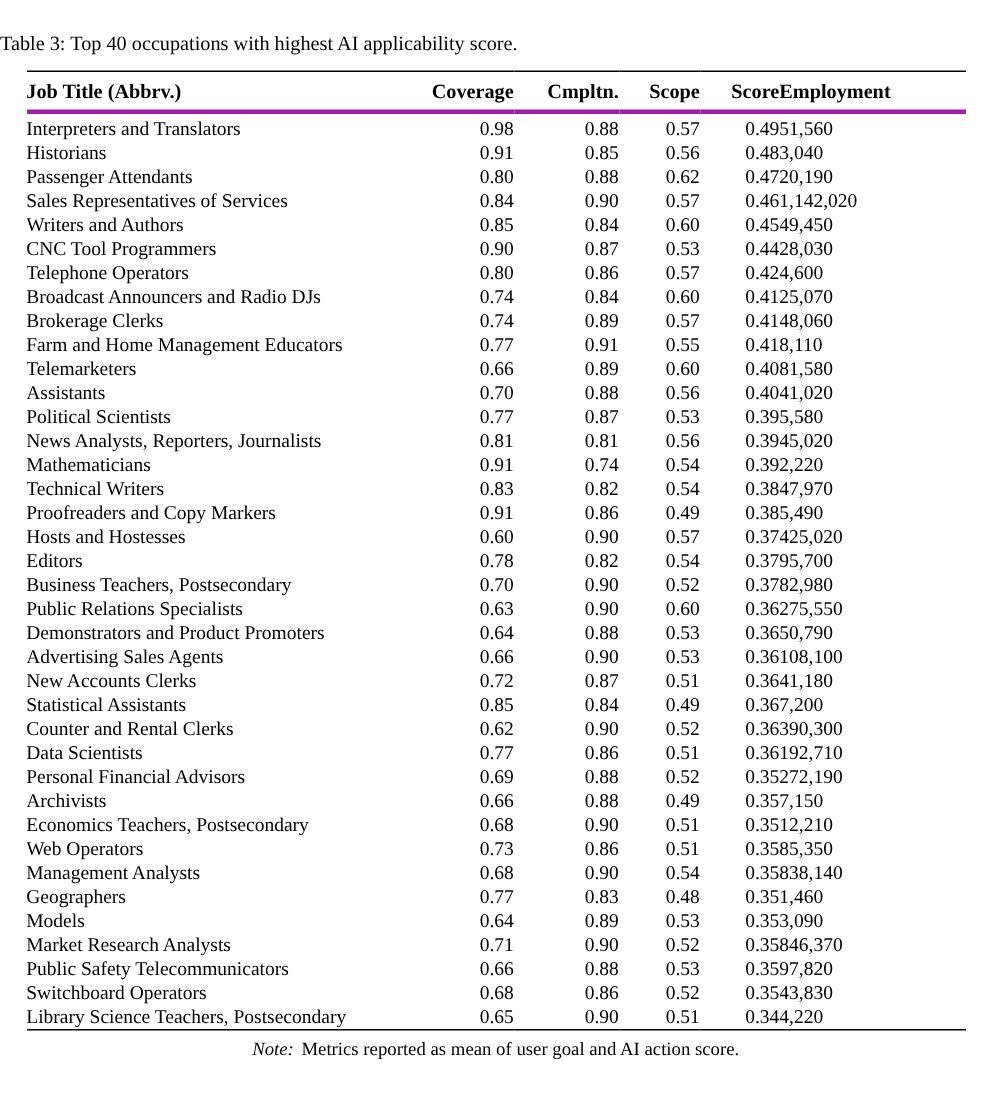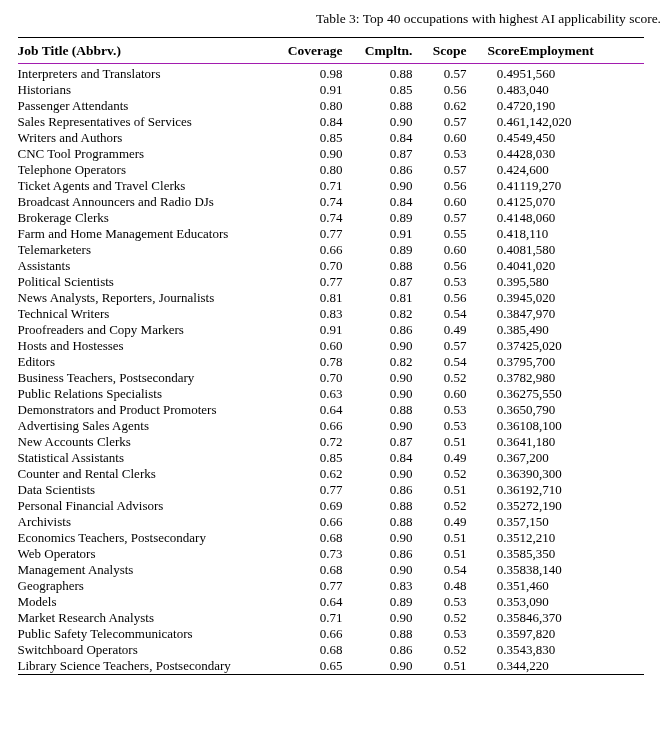--- a/index.html
+++ b/index.html
@@ -13,41 +13,41 @@
     font-family: "Liberation Serif", "DejaVu Serif", serif;
     color: #000000;
     overflow: hidden;
   }
   .page {
     width: 661px;
     height: 733px;
     box-sizing: border-box;
   }
   .caption {
-    text-align: right;
-    padding-top: 11px;
+    text-align: left;
+    padding-top: 21px;
     font-size: 13.5px;
     line-height: 16px;
     white-space: nowrap;
   }
   table.occ-table {
     border-collapse: collapse;
     table-layout: fixed;
     width: 626px;
     margin: 10px auto 0 auto;
     border-top: 1.6px solid #000000;
     border-bottom: 1.6px solid #000000;
     font-size: 13px;
   }
   table.occ-table th {
     font-size: 13.5px;
     font-weight: bold;
     height: 25px;
     vertical-align: middle;
-    border-bottom: 1px solid #a21caf;
+    border-bottom: 3px solid #a21caf;
     padding: 0;
     white-space: nowrap;
     overflow: hidden;
   }
   table.occ-table td {
     height: 16px;
     line-height: 16px;
     padding: 0;
     vertical-align: middle;
     white-space: nowrap;
@@ -149,28 +149,20 @@
         </tr>
         <tr>
           <td class="col-job">Telephone Operators</td>
           <td class="col-num">0.80</td>
           <td class="col-num">0.86</td>
           <td class="col-num">0.57</td>
           <td class="col-num">0.42</td>
           <td class="col-emp">4,600</td>
         </tr>
         <tr>
-          <td class="col-job">Ticket Agents and Travel Clerks</td>
-          <td class="col-num">0.71</td>
-          <td class="col-num">0.90</td>
-          <td class="col-num">0.56</td>
-          <td class="col-num">0.41</td>
-          <td class="col-emp">119,270</td>
-        </tr>
-        <tr>
           <td class="col-job">Broadcast Announcers and Radio DJs</td>
           <td class="col-num">0.74</td>
           <td class="col-num">0.84</td>
           <td class="col-num">0.60</td>
           <td class="col-num">0.41</td>
           <td class="col-emp">25,070</td>
         </tr>
         <tr>
           <td class="col-job">Brokerage Clerks</td>
           <td class="col-num">0.74</td>
@@ -213,20 +205,28 @@
         </tr>
         <tr>
           <td class="col-job">News Analysts, Reporters, Journalists</td>
           <td class="col-num">0.81</td>
           <td class="col-num">0.81</td>
           <td class="col-num">0.56</td>
           <td class="col-num">0.39</td>
           <td class="col-emp">45,020</td>
         </tr>
         <tr>
+          <td class="col-job">Mathematicians</td>
+          <td class="col-num">0.91</td>
+          <td class="col-num">0.74</td>
+          <td class="col-num">0.54</td>
+          <td class="col-num">0.39</td>
+          <td class="col-emp">2,220</td>
+        </tr>
+        <tr>
           <td class="col-job">Technical Writers</td>
           <td class="col-num">0.83</td>
           <td class="col-num">0.82</td>
           <td class="col-num">0.54</td>
           <td class="col-num">0.38</td>
           <td class="col-emp">47,970</td>
         </tr>
         <tr>
           <td class="col-job">Proofreaders and Copy Markers</td>
           <td class="col-num">0.91</td>
@@ -399,14 +399,17 @@
           <td class="col-job">Library Science Teachers, Postsecondary</td>
           <td class="col-num">0.65</td>
           <td class="col-num">0.90</td>
           <td class="col-num">0.51</td>
           <td class="col-num">0.34</td>
           <td class="col-emp">4,220</td>
         </tr>
       </tbody>
   </table>
 
+  <div class="note">
+    <span class="note-label">Note:</span><span>Metrics reported as mean of user goal and AI action score.</span>
+  </div>
 
 </div>
 
 </body></html>

